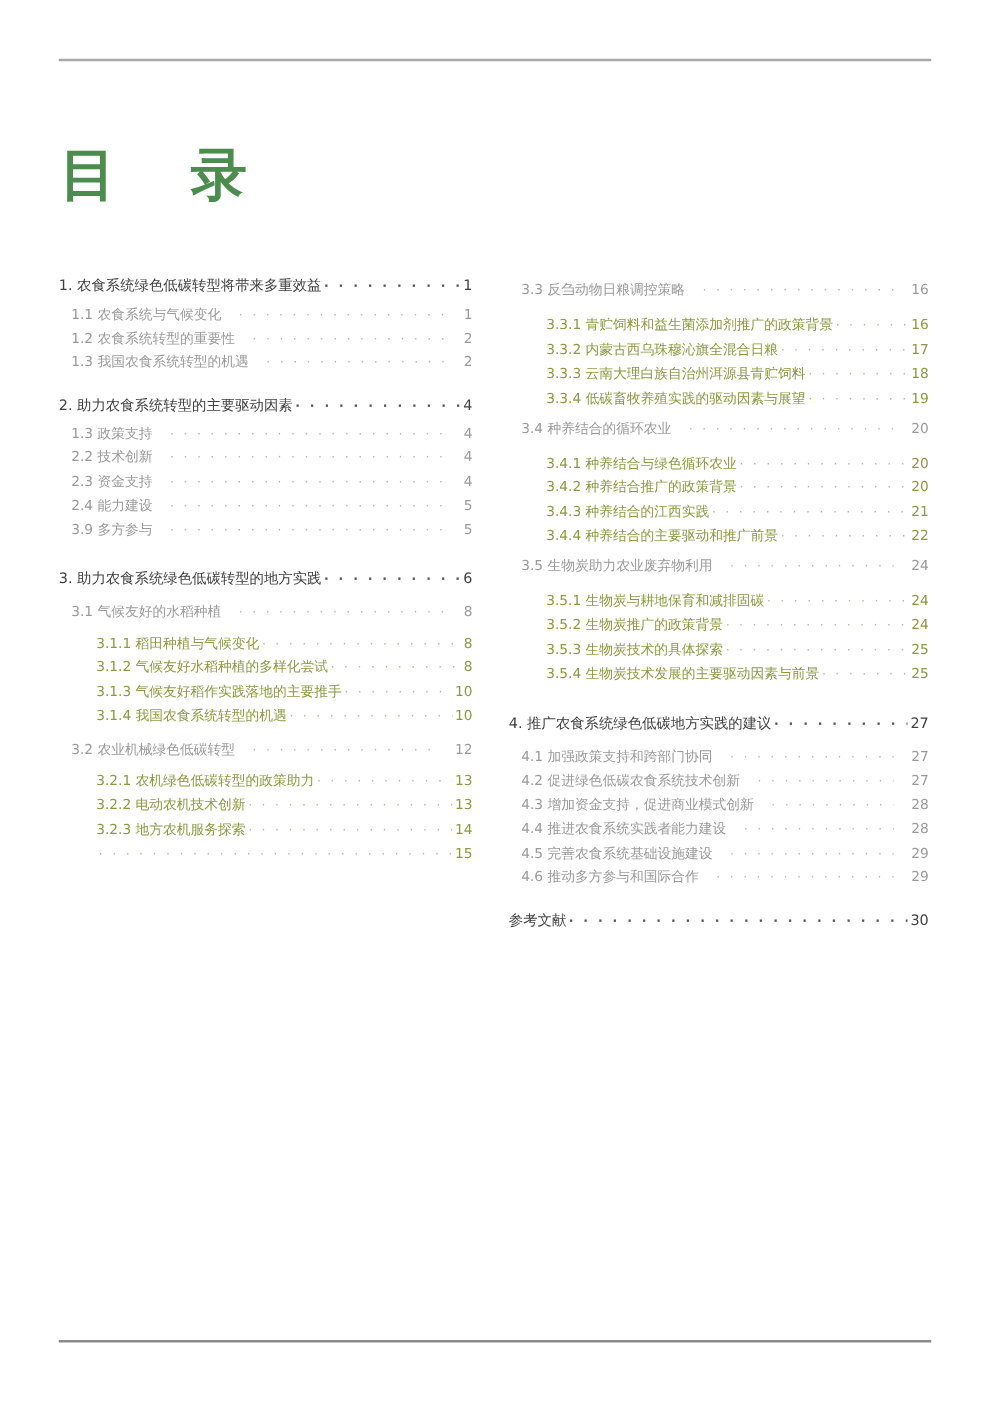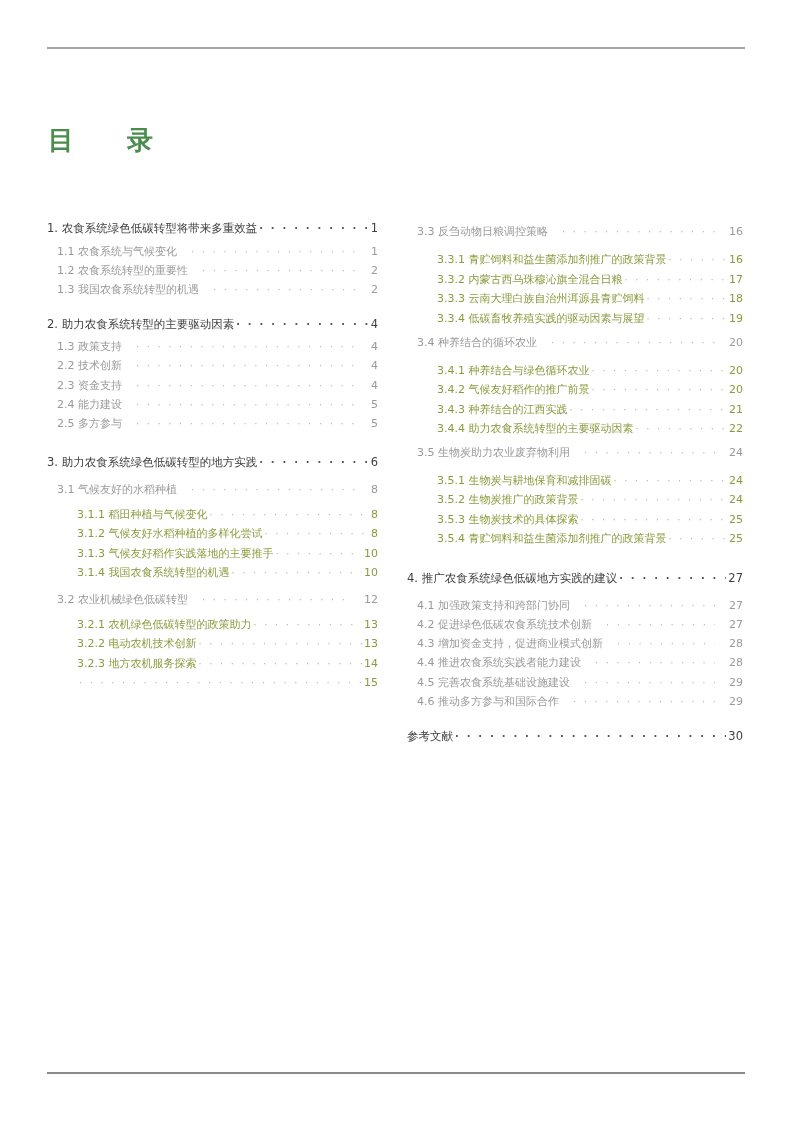--- a/index.html
+++ b/index.html
@@ -1,21 +1,21 @@
 <!DOCTYPE html>
 <html><head>
 <meta charset="utf-8">
 <style>
   html, body { margin:0; padding:0; background:#ffffff; }
   body { width:793px; height:1122px; position:relative; overflow:hidden;
          font-family:"DejaVu Sans", "Liberation Sans", sans-serif; }
   .rule { position:absolute; left:47px; width:698px; height:2px; }
   .rule.top { top:47px; background:#a8a8a8; }
   .rule.bottom { top:1072px; background:#8a8a8a; }
-  .title { position:absolute; left:48px; top:116px; font-size:26px; font-weight:bold;
+  .title { position:absolute; left:48px; top:116px; font-size:45px; font-weight:bold;
            color:#4a8d4c; letter-spacing:22px; line-height:48px; }
   .col { position:absolute; top:0; }
   .col.left { left:47px; width:331px; }
   .col.right { left:407px; width:336px; }
   .entry { position:absolute; left:0; right:0; display:flex; align-items:baseline;
            white-space:nowrap; line-height:16px; }
   .entry .label { flex:0 0 auto; }
   .entry .dots { flex:1 1 auto; overflow:hidden; margin:0 2px; letter-spacing:2.2px;
                  font-size:10px; }
   .entry .dots::before { content:"· · · · · · · · · · · · · · · · · · · · · · · · · · · · · · · · · · · · · · · · · · · · · · · · · · · · · · · · · · · · · · · · · · · · · · · · · · · · · · · · · · · · · · · · · · · · · · · · · · · · · · · · ·"; }
@@ -76,21 +76,21 @@
       <span class="label">2.3 资金支持</span>
       <span class="dots"></span>
       <span class="page">4</span>
     </div>
   <div class="entry lvl2" style="top:397px">
       <span class="label">2.4 能力建设</span>
       <span class="dots"></span>
       <span class="page">5</span>
     </div>
   <div class="entry lvl2" style="top:416px">
-      <span class="label">2.5 多方参与</span>
+      <span class="label">3.9 多方参与</span>
       <span class="dots"></span>
       <span class="page">5</span>
     </div>
 
   <div class="entry lvl1" style="top:454px">
       <span class="label">3. 助力农食系统绿色低碳转型的地方实践</span>
       <span class="dots"></span>
       <span class="page">6</span>
     </div>
   <div class="entry lvl2" style="top:482px">
@@ -176,31 +176,31 @@
       <span class="label">3.4 种养结合的循环农业</span>
       <span class="dots"></span>
       <span class="page">20</span>
     </div>
   <div class="entry lvl3" style="top:363px">
       <span class="label">3.4.1 种养结合与绿色循环农业</span>
       <span class="dots"></span>
       <span class="page">20</span>
     </div>
   <div class="entry lvl3" style="top:382px">
-      <span class="label">3.4.2 气候友好稻作的推广前景</span>
+      <span class="label">3.4.2 种养结合推广的政策背景</span>
       <span class="dots"></span>
       <span class="page">20</span>
     </div>
   <div class="entry lvl3" style="top:402px">
       <span class="label">3.4.3 种养结合的江西实践</span>
       <span class="dots"></span>
       <span class="page">21</span>
     </div>
   <div class="entry lvl3" style="top:421px">
-      <span class="label">3.4.4 助力农食系统转型的主要驱动因素</span>
+      <span class="label">3.4.4 种养结合的主要驱动和推广前景</span>
       <span class="dots"></span>
       <span class="page">22</span>
     </div>
 
   <div class="entry lvl2" style="top:445px">
       <span class="label">3.5 生物炭助力农业废弃物利用</span>
       <span class="dots"></span>
       <span class="page">24</span>
     </div>
   <div class="entry lvl3" style="top:473px">
@@ -212,21 +212,21 @@
       <span class="label">3.5.2 生物炭推广的政策背景</span>
       <span class="dots"></span>
       <span class="page">24</span>
     </div>
   <div class="entry lvl3" style="top:512px">
       <span class="label">3.5.3 生物炭技术的具体探索</span>
       <span class="dots"></span>
       <span class="page">25</span>
     </div>
   <div class="entry lvl3" style="top:531px">
-      <span class="label">3.5.4 青贮饲料和益生菌添加剂推广的政策背景</span>
+      <span class="label">3.5.4 生物炭技术发展的主要驱动因素与前景</span>
       <span class="dots"></span>
       <span class="page">25</span>
     </div>
 
   <div class="entry lvl1" style="top:570px">
       <span class="label">4. 推广农食系统绿色低碳地方实践的建议</span>
       <span class="dots"></span>
       <span class="page">27</span>
     </div>
   <div class="entry lvl2" style="top:598px">

